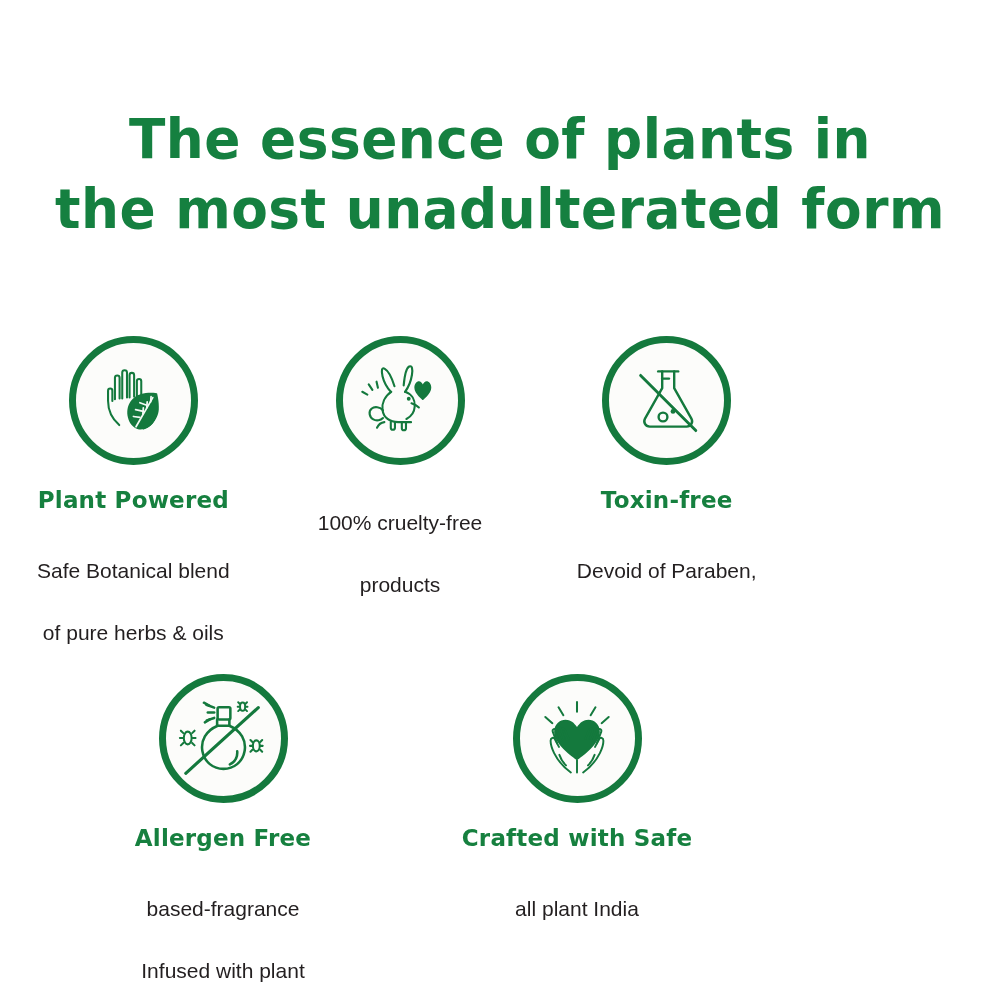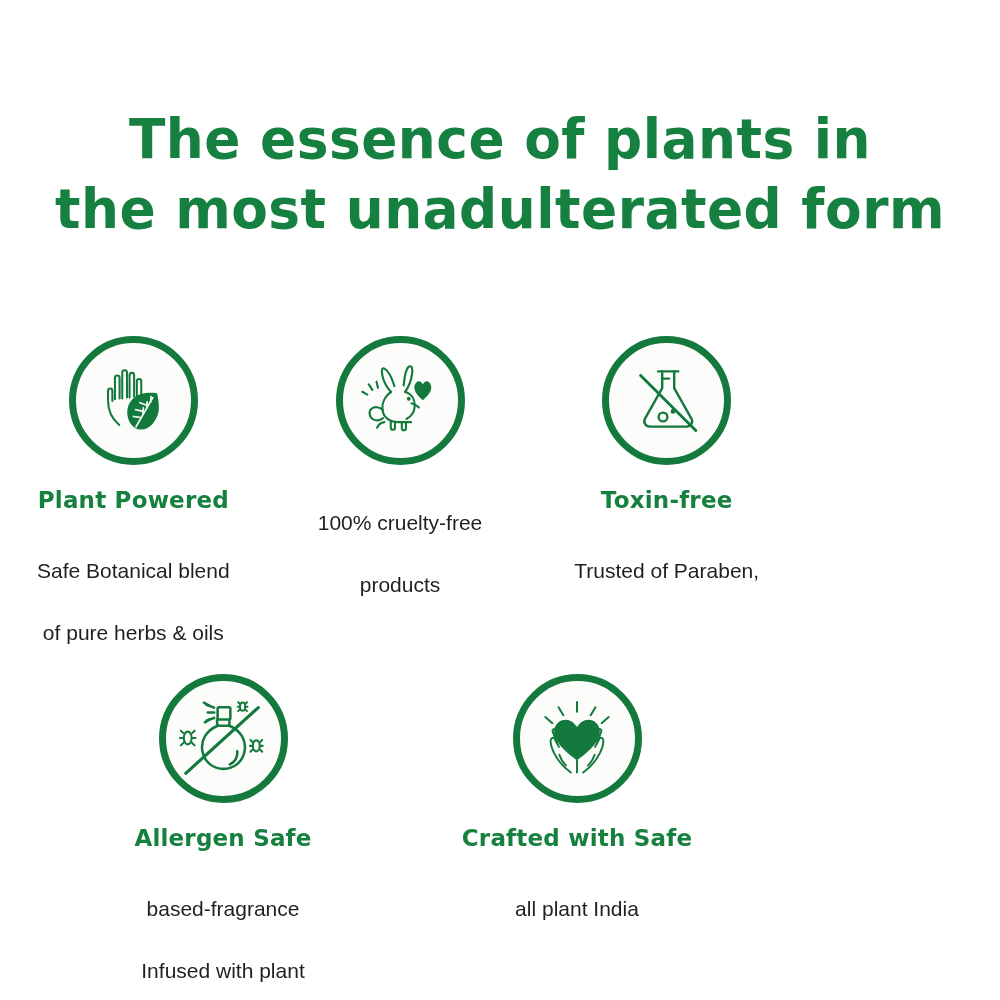--- a/index.html
+++ b/index.html
@@ -177,21 +177,21 @@
               <path d="M44 13 L44 34 L22.5 72 C20 76.5 23 82 28.5 82 L74.5 82 C80 82 83 76.5 80.5 72 L59 34 L59 13"></path>
               <path d="M44 22 L52.5 22"></path>
             </g>
             <circle cx="45" cy="70" r="5.5" fill="none" stroke="#14793D" stroke-width="3"></circle>
             <circle cx="57.5" cy="63" r="3" fill="#14793D"></circle>
             <path d="M17 18 L86 87" fill="none" stroke="#14793D" stroke-width="3.6" stroke-linecap="round"></path>
           </svg>
         </div>
         <div class="title">Toxin-free</div>
         <div class="desc">
-          <span class="ln">Trusted of Paraben,</span>
+          <span class="ln">Devoid of Paraben,</span>
         </div>
       </div>
 
     </div>
 
     <div class="row row-2">
 
       <div class="cell">
         <div class="badge">
           <svg width="98" height="98" viewBox="0 0 100 100">
@@ -229,21 +229,21 @@
               <path d="M67 14 L65.5 12.5"></path>
               <path d="M67 17 L65 17"></path>
               <path d="M67 20 L65.5 21.5"></path>
               <path d="M73 14 L74.5 12.5"></path>
               <path d="M73 17 L75 17"></path>
               <path d="M73 20 L74.5 21.5"></path>
             </g>
             <path d="M12 85 L86 18" fill="none" stroke="#14793D" stroke-width="3.2" stroke-linecap="round"></path>
           </svg>
         </div>
-        <div class="title">Allergen Safe</div>
+        <div class="title">Allergen Free</div>
         <div class="desc">
           <span class="ln">based-fragrance</span>
           <span class="ln">Infused with plant</span>
         </div>
       </div>
 
       <div class="cell">
         <div class="badge">
           <svg width="88" height="88" viewBox="0 0 100 100">
             <g fill="none" stroke="#14793D" stroke-width="2.3" stroke-linecap="round">

